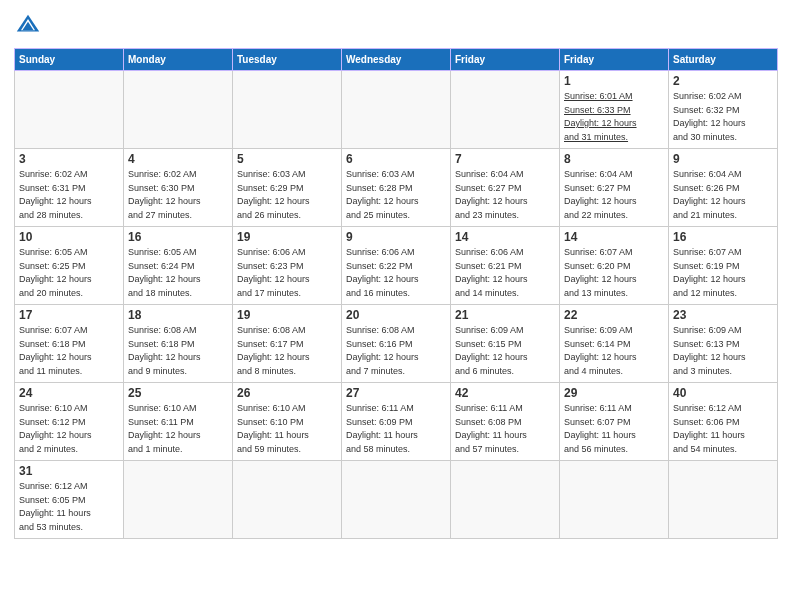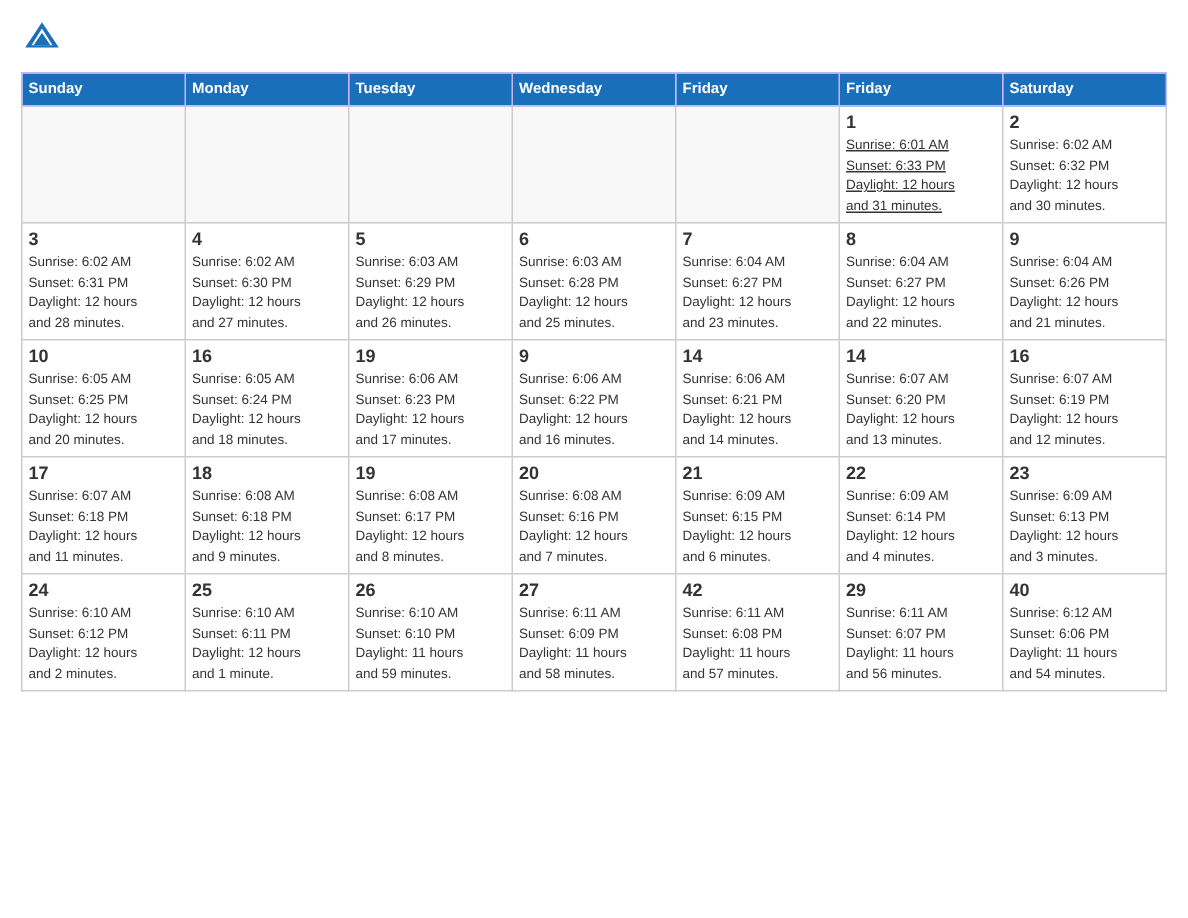--- a/index.html
+++ b/index.html
@@ -343,15 +343,30 @@
 and 56 minutes.</div>
           </td>
           <td>
             <span class="day-num">40</span>
             <div class="sun-info" style="white-space: pre-line;">Sunrise: 6:12 AM
 Sunset: 6:06 PM
 Daylight: 11 hours
 and 54 minutes.</div>
           </td>
         </tr>
+        <tr class="last-row">
+          <td>
+            <span class="day-num">31</span>
+            <div class="sun-info" style="white-space: pre-line;">Sunrise: 6:12 AM
+Sunset: 6:05 PM
+Daylight: 11 hours
+and 53 minutes.</div>
+          </td>
+          <td class="empty"></td>
+          <td class="empty"></td>
+          <td class="empty"></td>
+          <td class="empty"></td>
+          <td class="empty"></td>
+          <td class="empty"></td>
+        </tr>
       </tbody>
   </table>
 </div>
 
 </body></html>

